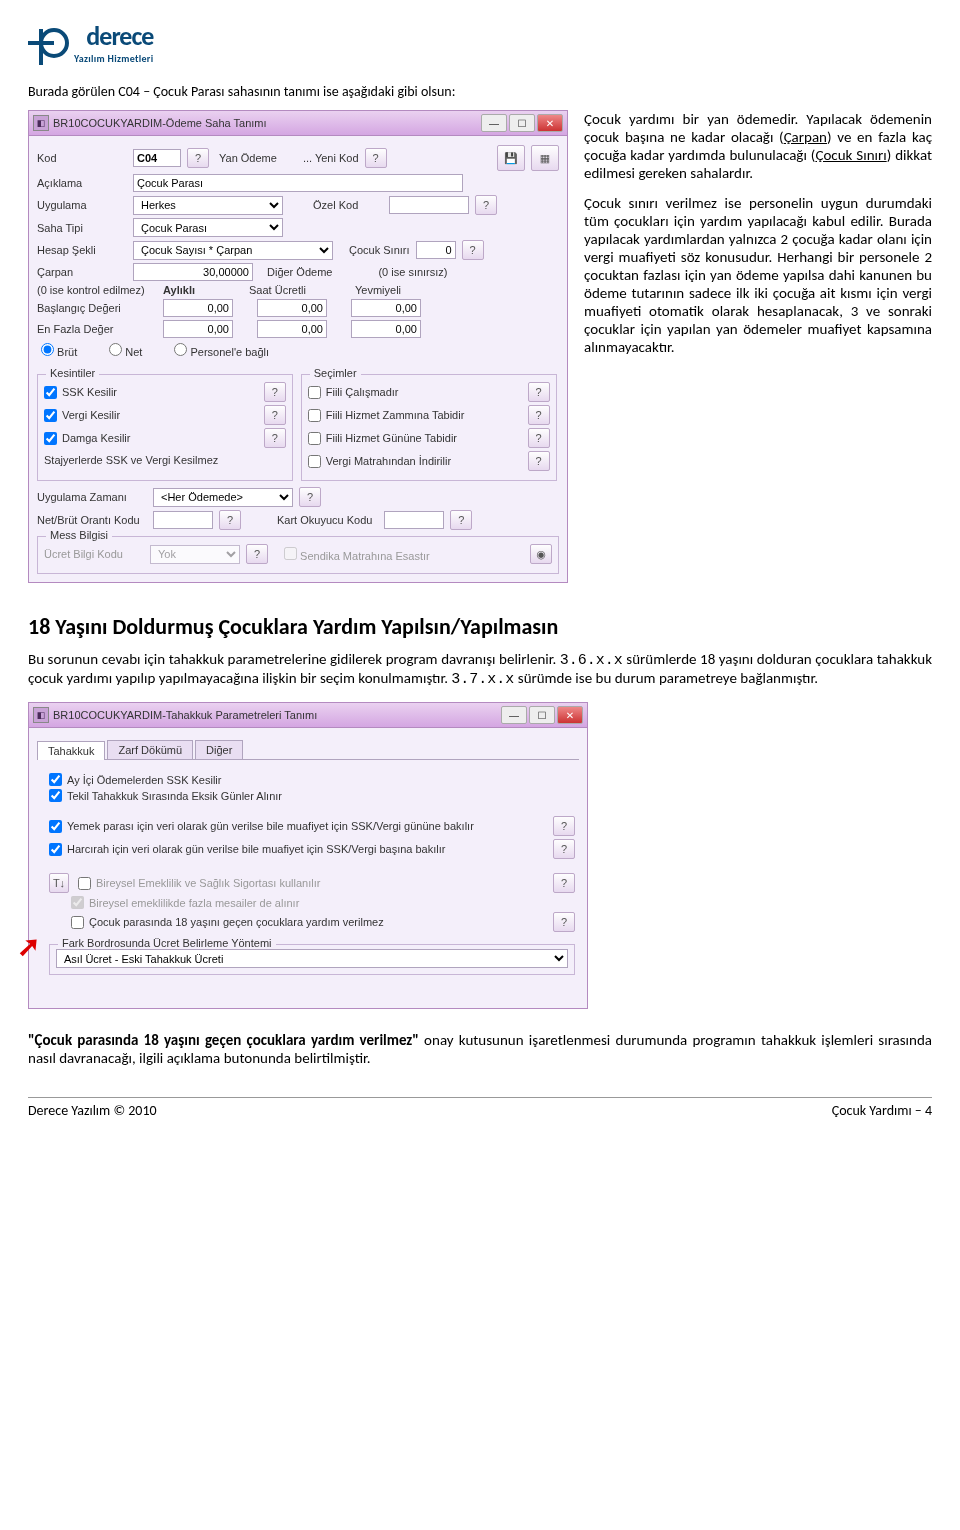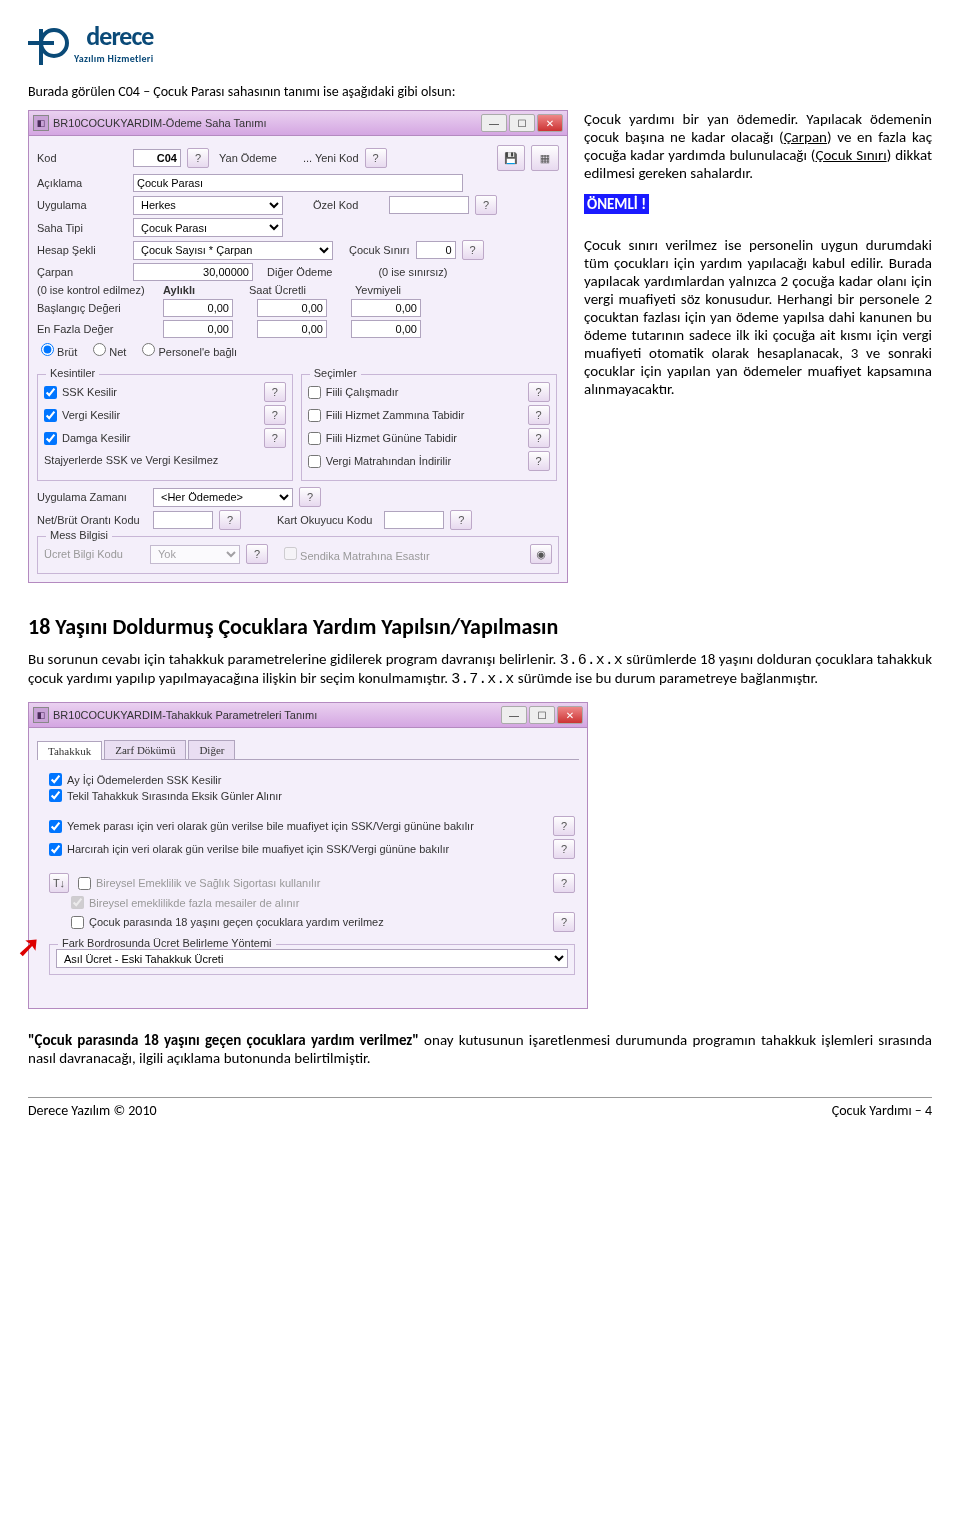--- a/index.html
+++ b/index.html
@@ -76,21 +76,21 @@
   .num { text-align: right; }
   select { height: 19px; }
   .helpbtn, .iconbtn {
     width: 20px; height: 18px;
     border: 1px solid #bda8c8;
     background: linear-gradient(#fefefe,#e7d9ef);
     display: inline-flex; align-items: center; justify-content: center;
     font-size: 11px; color: #555; border-radius:2px;
   }
   .bigbtn { width: 26px; height: 24px; }
-  .radio-row { display:flex; gap:16px; align-items:center; margin:5px 0 10px 0; padding-left:4px;}
+  .radio-row { display:flex; gap:32px; align-items:center; margin:5px 0 10px 0; padding-left:4px;}
   .fieldset {
     border: 1px solid #c8b6d6;
     border-radius: 0;
     padding: 4px 6px 6px 6px;
     margin-top: 6px;
     position: relative;
   }
   .fieldset.half { width: 49%; box-sizing:border-box; }
   .fs-row { display:flex; gap:8px; }
   .legend {
@@ -110,21 +110,21 @@
   .mono { font-family: 'Courier New', monospace; font-size: 15px; }
   .win2 { width: 560px; margin-bottom: 22px; }
   .body2 {
     background: #f4effa;
     border: 1px solid #b48ac0;
     border-top: none;
     padding: 12px 8px 8px 8px;
     min-height: 260px;
   }
   .tabs { display:flex; border-bottom:1px solid #b0a4be; margin-bottom:6px;}
-  .tab { padding:3px 10px; border:1px solid #b0a4be; border-bottom:none; margin-right:2px; background:#e9def2; cursor:pointer;font-family:Liberation Serif, serif;}
+  .tab { padding:3px 10px; border:1px solid #b0a4be; border-bottom:none; margin-right:2px; background:#e9def2; cursor:pointer;}
   .tab.active { background:#fff; position:relative; top:1px; }
   .arrow {
     color: #d00; position: absolute; font-size: 28px; font-weight: 700;
   }
   .arrow-a { left: -12px; top: 202px; }
   .footer {
     border-top: 1px solid #999;
     margin-top: 30px;
     padding-top: 4px;
     display: flex; justify-content: space-between;
@@ -160,21 +160,21 @@
       <div class="winbtns">
         <span class="winbtn">—</span>
         <span class="winbtn">☐</span>
         <span class="winbtn cls">✕</span>
       </div>
     </div>
     <div class="body1">
 
       <div class="row">
         <span class="lbl">Kod</span>
-        <input type="text" style="width: 48px; font-weight: 700; text-align: right;" value="C04">
+        <input type="text" style="width: 48px; font-weight: 700;" value="C04">
         <span class="helpbtn">?</span>
         <span style="margin-left:4px">Yan Ödeme</span>
         <span style="margin-left:20px">... Yeni Kod</span>
         <span class="helpbtn">?</span>
         <span style="flex:1"></span>
         <span class="iconbtn bigbtn">💾</span>
         <span class="iconbtn bigbtn">▦</span>
       </div>
 
       <div class="row">
@@ -305,21 +305,20 @@
           <span class="helpbtn" style="margin-left:auto">◉</span>
         </div>
       </div>
     </div>
   </div>
 
   <div class="right-col">
     <p>
       <span>Çocuk yardımı bir yan ödemedir. Yapılacak ödemenin çocuk başına ne kadar olacağı (</span><span class="underline">Çarpan</span><span>) ve en fazla kaç çocuğa kadar yardımda bulunulacağı (</span><span class="underline">Çocuk Sınırı</span><span>) dikkat edilmesi gereken sahalardır.</span>
     </p>
-    <p><span class="onemli">ÖNEMLİ !</span></p>
     <p>Çocuk sınırı verilmez ise personelin uygun durumdaki tüm çocukları için yardım yapılacağı kabul edilir. Burada yapılacak yardımlardan yalnızca 2 çocuğa kadar olanı için vergi muafiyeti söz konusudur. Herhangi bir personele 2 çocuktan fazlası için yan ödeme yapılsa dahi kanunen bu ödeme tutarının sadece ilk iki çocuğa ait kısmı için vergi muafiyeti otomatik olarak hesaplanacak, 3 ve sonraki çocuklar için yapılan yan ödemeler muafiyet kapsamına alınmayacaktır.</p>
   </div>
 </div>
 
 <div class="h2">18 Yaşını Doldurmuş Çocuklara Yardım Yapılsın/Yapılmasın</div>
 <p class="body-p">
   <span>Bu sorunun cevabı için tahakkuk parametrelerine gidilerek program davranışı belirlenir. </span><span class="mono">3.6.x.x</span><span> sürümlerde 18 yaşını dolduran çocuklara tahakkuk çocuk yardımı yapılıp yapılmayacağına ilişkin bir seçim konulmamıştır. </span><span class="mono">3.7.x.x</span><span> sürümde ise bu durum parametreye bağlanmıştır.</span>
 </p>
 
 <div class="window win2" style="position:relative;">
@@ -348,21 +347,21 @@
           <label>Tekil Tahakkuk Sırasında Eksik Günler Alınır</label>
         </div>
       <div style="height:8px"></div>
       <div class="chkrow">
           <input type="checkbox" checked="" style="">
           <label>Yemek parası için veri olarak gün verilse bile muafiyet için SSK/Vergi gününe bakılır</label>
           <span class="helpbtn">?</span>
         </div>
       <div class="chkrow">
           <input type="checkbox" checked="" style="">
-          <label>Harcırah için veri olarak gün verilse bile muafiyet için SSK/Vergi gününe bakılır</label>
+          <label>Harcırah için veri olarak gün verilse bile muafiyet için SSK/Vergi başına bakılır</label>
           <span class="helpbtn">?</span>
         </div>
       <div style="height:8px"></div>
       <div class="chkrow">
           <span class="helpbtn" style="width:18px;margin-right:4px">T↓</span>
           <input type="checkbox" style="">
           <label class="gray">Bireysel Emeklilik ve Sağlık Sigortası kullanılır</label>
           <span class="helpbtn">?</span>
         </div>
       <div class="chkrow" style="padding-left:22px">

